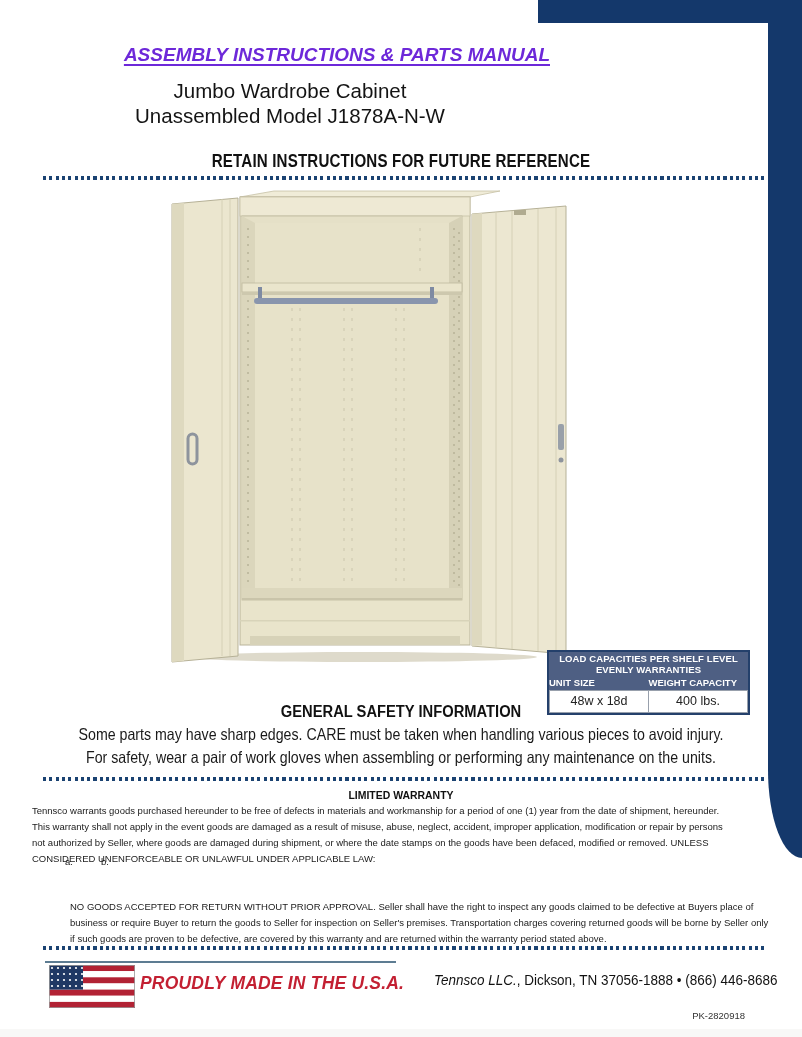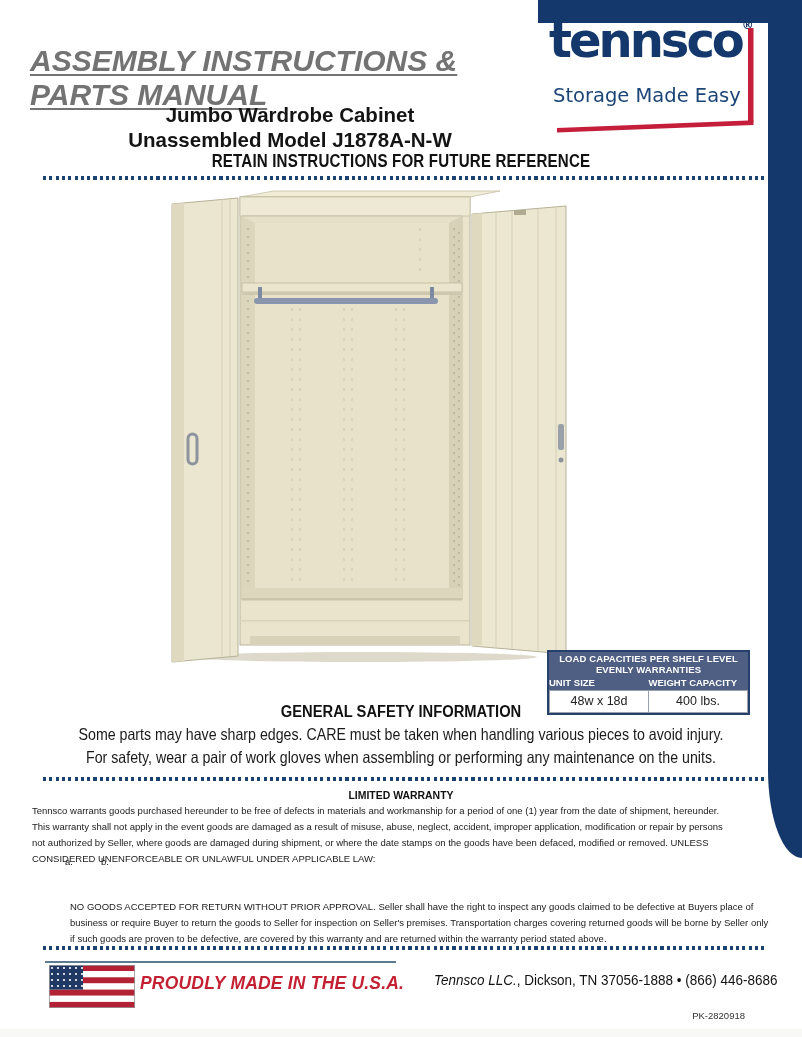--- a/index.html
+++ b/index.html
@@ -5,25 +5,25 @@
   html,body{margin:0;padding:0;background:#ffffff;}
   .page{position:relative;width:802px;height:1037px;background:#ffffff;overflow:hidden;
         font-family:"Liberation Sans",sans-serif;color:#1a1a1a;}
 
   
   .top-band{position:absolute;left:538px;top:0;width:264px;height:23px;background:#14386b;}
   .right-bar{position:absolute;right:0;top:0;width:34px;height:858px;background:#14386b;
              border-bottom-left-radius:34px 88px;}
 
   
-  .doc-title{position:absolute;left:30px;top:44px;width:520px;text-align:left;
-             font-size:30px;font-weight:bold;font-style:italic;color:#737373;
+  .doc-title{position:absolute;left:30px;top:44px;width:520px;text-align:right;
+             font-size:19px;font-weight:bold;font-style:italic;color:#6d28d9;
              text-decoration:underline;text-decoration-thickness:2px;text-underline-offset:3px;}
   .subtitle{position:absolute;left:40px;top:78px;width:500px;text-align:center;
-            font-size:20.5px;font-weight:bold;line-height:25px;color:#141414;margin-top:24px;}
+            font-size:20.5px;font-weight:normal;line-height:25px;color:#141414;}
 
   
   .logo{position:absolute;left:545px;top:24px;width:215px;height:106px;}
   .logo .brand{position:absolute;left:4px;top:-12px;font-family:"DejaVu Sans",sans-serif;
                font-weight:bold;font-size:48px;letter-spacing:-3px;color:#14386b;}
   .logo .reg{font-size:12px;letter-spacing:0;vertical-align:28px;}
   .logo .tagline{position:absolute;left:8px;top:60px;font-family:"DejaVu Sans",sans-serif;
                  font-size:19.5px;color:#1c4577;}
   .logo svg{position:absolute;left:0;top:0;}
 
@@ -83,28 +83,20 @@
 
   <div class="top-band"></div>
   <div class="right-bar"></div>
 
   <div class="doc-title">ASSEMBLY INSTRUCTIONS &amp; PARTS MANUAL</div>
   <div class="subtitle">
     <div>Jumbo Wardrobe Cabinet</div>
     <div>Unassembled Model J1878A-N-W</div>
   </div>
 
-  <div class="logo">
-    <div class="brand"><span>tennsco</span><span class="reg">®</span></div>
-    <div class="tagline">Storage Made Easy</div>
-    <svg width="215" height="110" viewBox="0 0 215 110">
-      <rect x="203" y="4" width="5.5" height="94" fill="#c41e3a"></rect>
-      <polygon points="12,104 203,96.5 208.5,96.5 208.5,101 12,108.5" fill="#c41e3a"></polygon>
-    </svg>
-  </div>
 
   <div class="retain">RETAIN INSTRUCTIONS FOR FUTURE REFERENCE</div>
   <div class="dots dots1"></div>
 
   <svg class="cabinet" width="416" height="476" viewBox="0 0 416 476">
     <ellipse cx="200" cy="469" rx="175" ry="5" fill="#dedacb"></ellipse>
     <polygon points="78,9 308,9 338,3 112,3" fill="#f0ecd8" stroke="#c6c1a6" stroke-width="0.8"></polygon>
     <rect x="78" y="9" width="230" height="448" fill="#e9e4cb" stroke="#b9b49a" stroke-width="1"></rect>
     <rect x="78" y="9" width="230" height="19" fill="#eee9d4" stroke="#c6c1a6" stroke-width="0.8"></rect>
     <rect x="80" y="28" width="220" height="384" fill="#e5e0c7" stroke="#bfb99e" stroke-width="0.8"></rect>

